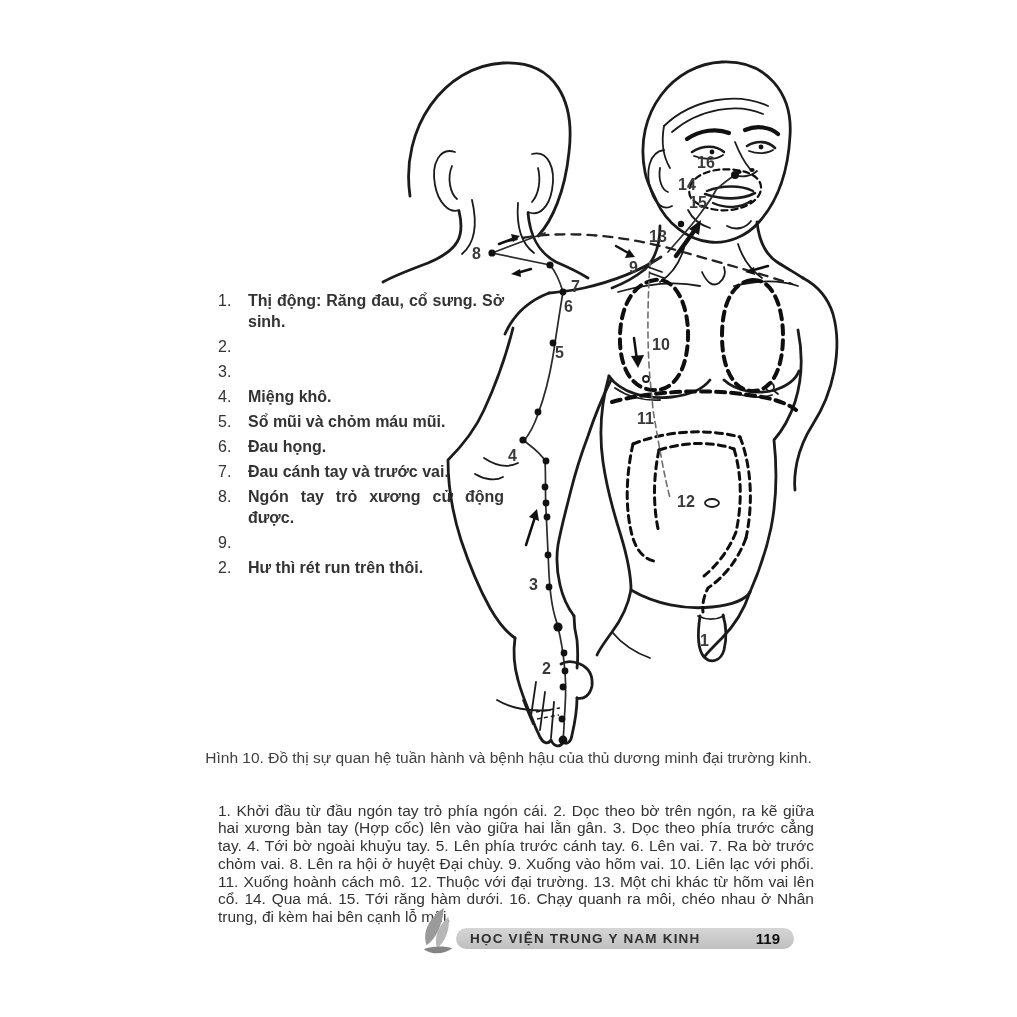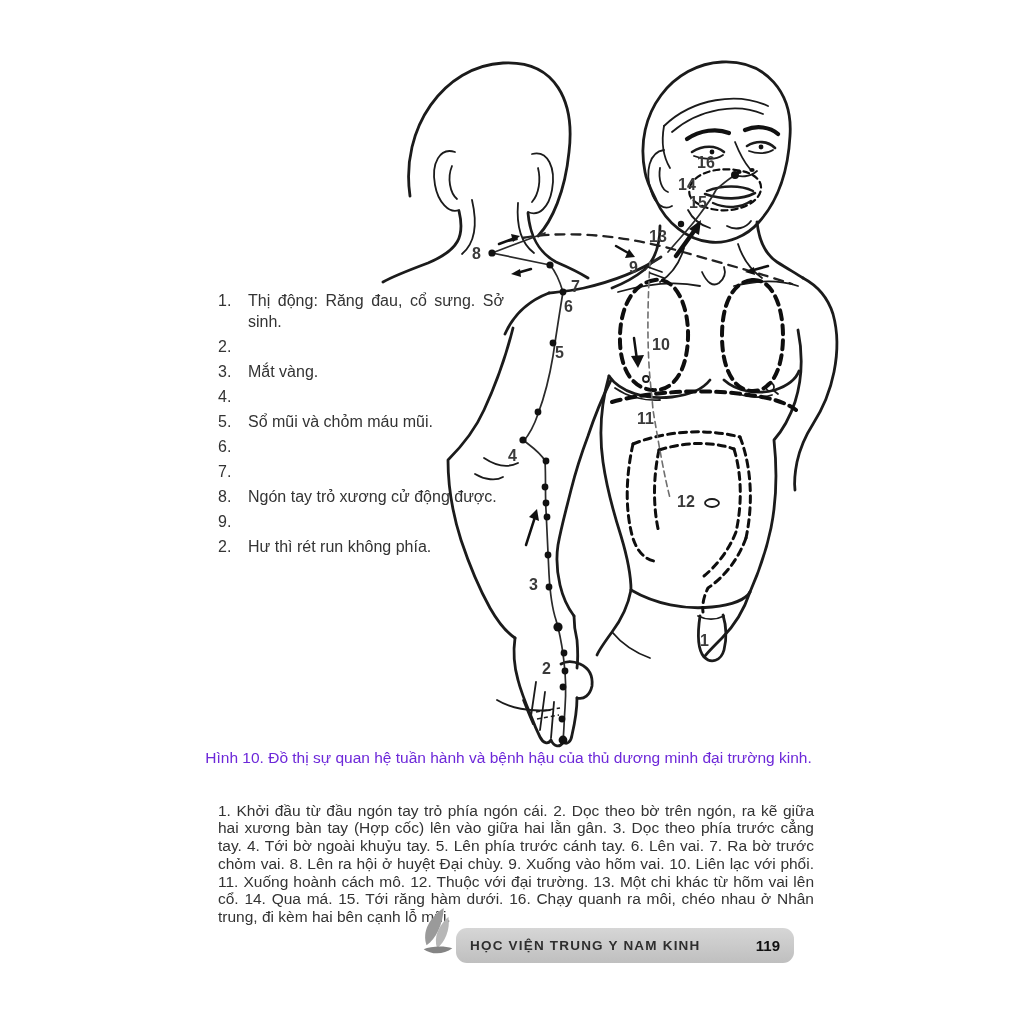--- a/index.html
+++ b/index.html
@@ -18,28 +18,28 @@
   .shaft{fill:none;stroke:#111;stroke-width:2.5;stroke-linecap:round;}
   .shaft-big{fill:none;stroke:#111;stroke-width:4.4;stroke-linecap:round;}
   .ahead{fill:#111;stroke:none;}
   .dot{fill:#111;stroke:none;}
   .crease-dash{fill:none;stroke:#1b1b1b;stroke-width:1.5;stroke-dasharray:4 3;}
   .pt-label{font-family:"Liberation Sans",sans-serif;font-size:16px;font-weight:bold;fill:#3a3a3a;}
   
   .symptoms{position:absolute;left:218px;top:290px;width:286px;}
   .symptom{display:flex;font-size:16px;line-height:21px;margin-bottom:4px;color:#333;}
   .symptom .num{flex:none;width:30px;}
-  .symptom .txt{flex:1;text-align:justify;}
+  .symptom .txt{flex:1;text-align:justify;font-weight:bold;}
   
   .caption{position:absolute;left:0;top:749px;width:1017px;text-align:center;
-           font-size:15.5px;color:#6d28d9;}
+           font-size:15.5px;color:#404040;}
   .route{position:absolute;left:218px;top:786px;width:596px;font-size:15.5px;
          line-height:17.8px;text-align:justify;color:#333;}
   
-  .footer-bar{position:absolute;left:456px;top:928px;width:338px;height:35px;
+  .footer-bar{position:absolute;left:456px;top:928px;width:338px;height:21px;
               border-radius:11px;background:linear-gradient(#d6d6d6,#bfbfbf);
               display:flex;align-items:center;justify-content:space-between;
               padding:0 14px;box-sizing:border-box;}
   .footer-label{font-size:13.5px;font-weight:bold;letter-spacing:1.2px;color:#2e2e2e;}
   .footer-page{font-size:15px;font-weight:bold;color:#101010;}
   .footer-logo{position:absolute;left:417px;top:906px;width:42px;height:50px;}
 </style>
 </head>
 <body>
 
@@ -236,45 +236,47 @@
   <div class="symptoms">
       <div class="symptom">
         <span class="num">1.</span>
         <span class="txt">Thị động: Răng đau, cổ sưng. Sở sinh.</span>
       </div>
       <div class="symptom">
         <span class="num">2.</span>
       </div>
       <div class="symptom">
         <span class="num">3.</span>
-        <span class="txt">Mắt vàng.</span>
       </div>
       <div class="symptom">
         <span class="num">4.</span>
+        <span class="txt">Miệng khô.</span>
       </div>
       <div class="symptom">
         <span class="num">5.</span>
         <span class="txt">Sổ mũi và chỏm máu mũi.</span>
       </div>
       <div class="symptom">
         <span class="num">6.</span>
+        <span class="txt">Đau họng.</span>
       </div>
       <div class="symptom">
         <span class="num">7.</span>
+        <span class="txt">Đau cánh tay và trước vai.</span>
       </div>
       <div class="symptom">
         <span class="num">8.</span>
         <span class="txt">Ngón tay trỏ xương cử động được.</span>
       </div>
       <div class="symptom">
         <span class="num">9.</span>
       </div>
       <div class="symptom">
         <span class="num">2.</span>
-        <span class="txt">Hư thì rét run không phía.</span>
+        <span class="txt">Hư thì rét run trên thôi.</span>
       </div>
     </div>
 
   <div class="caption">Hình 10. Đồ thị sự quan hệ tuần hành và bệnh hậu của thủ dương minh đại trường kinh.</div>
 
   <p class="route">1. Khởi đầu từ đầu ngón tay trỏ phía ngón cái. 2. Dọc theo bờ trên ngón, ra kẽ giữa hai xương bàn tay (Hợp cốc) lên vào giữa hai lằn gân. 3. Dọc theo phía trước cẳng tay. 4. Tới bờ ngoài khuỷu tay. 5. Lên phía trước cánh tay. 6. Lên vai. 7. Ra bờ trước chỏm vai. 8. Lên ra hội ở huyệt Đại chùy. 9. Xuống vào hõm vai. 10. Liên lạc với phổi. 11. Xuống hoành cách mô. 12. Thuộc với đại trường. 13. Một chi khác từ hõm vai lên cổ. 14. Qua má. 15. Tới răng hàm dưới. 16. Chạy quanh ra môi, chéo nhau ở Nhân trung, đi kèm hai bên cạnh lỗ mũi.</p>
 
   <svg class="footer-logo" viewBox="0 0 44 52">
     <path d="M28 2 C13 12 5 27 10 41 C20 34 27 20 28 2 Z" fill="#9a9a9a"></path>
     <path d="M33 11 C23 20 17 32 21 44 C29 38 35 25 33 11 Z" fill="#b7b7b7"></path>

